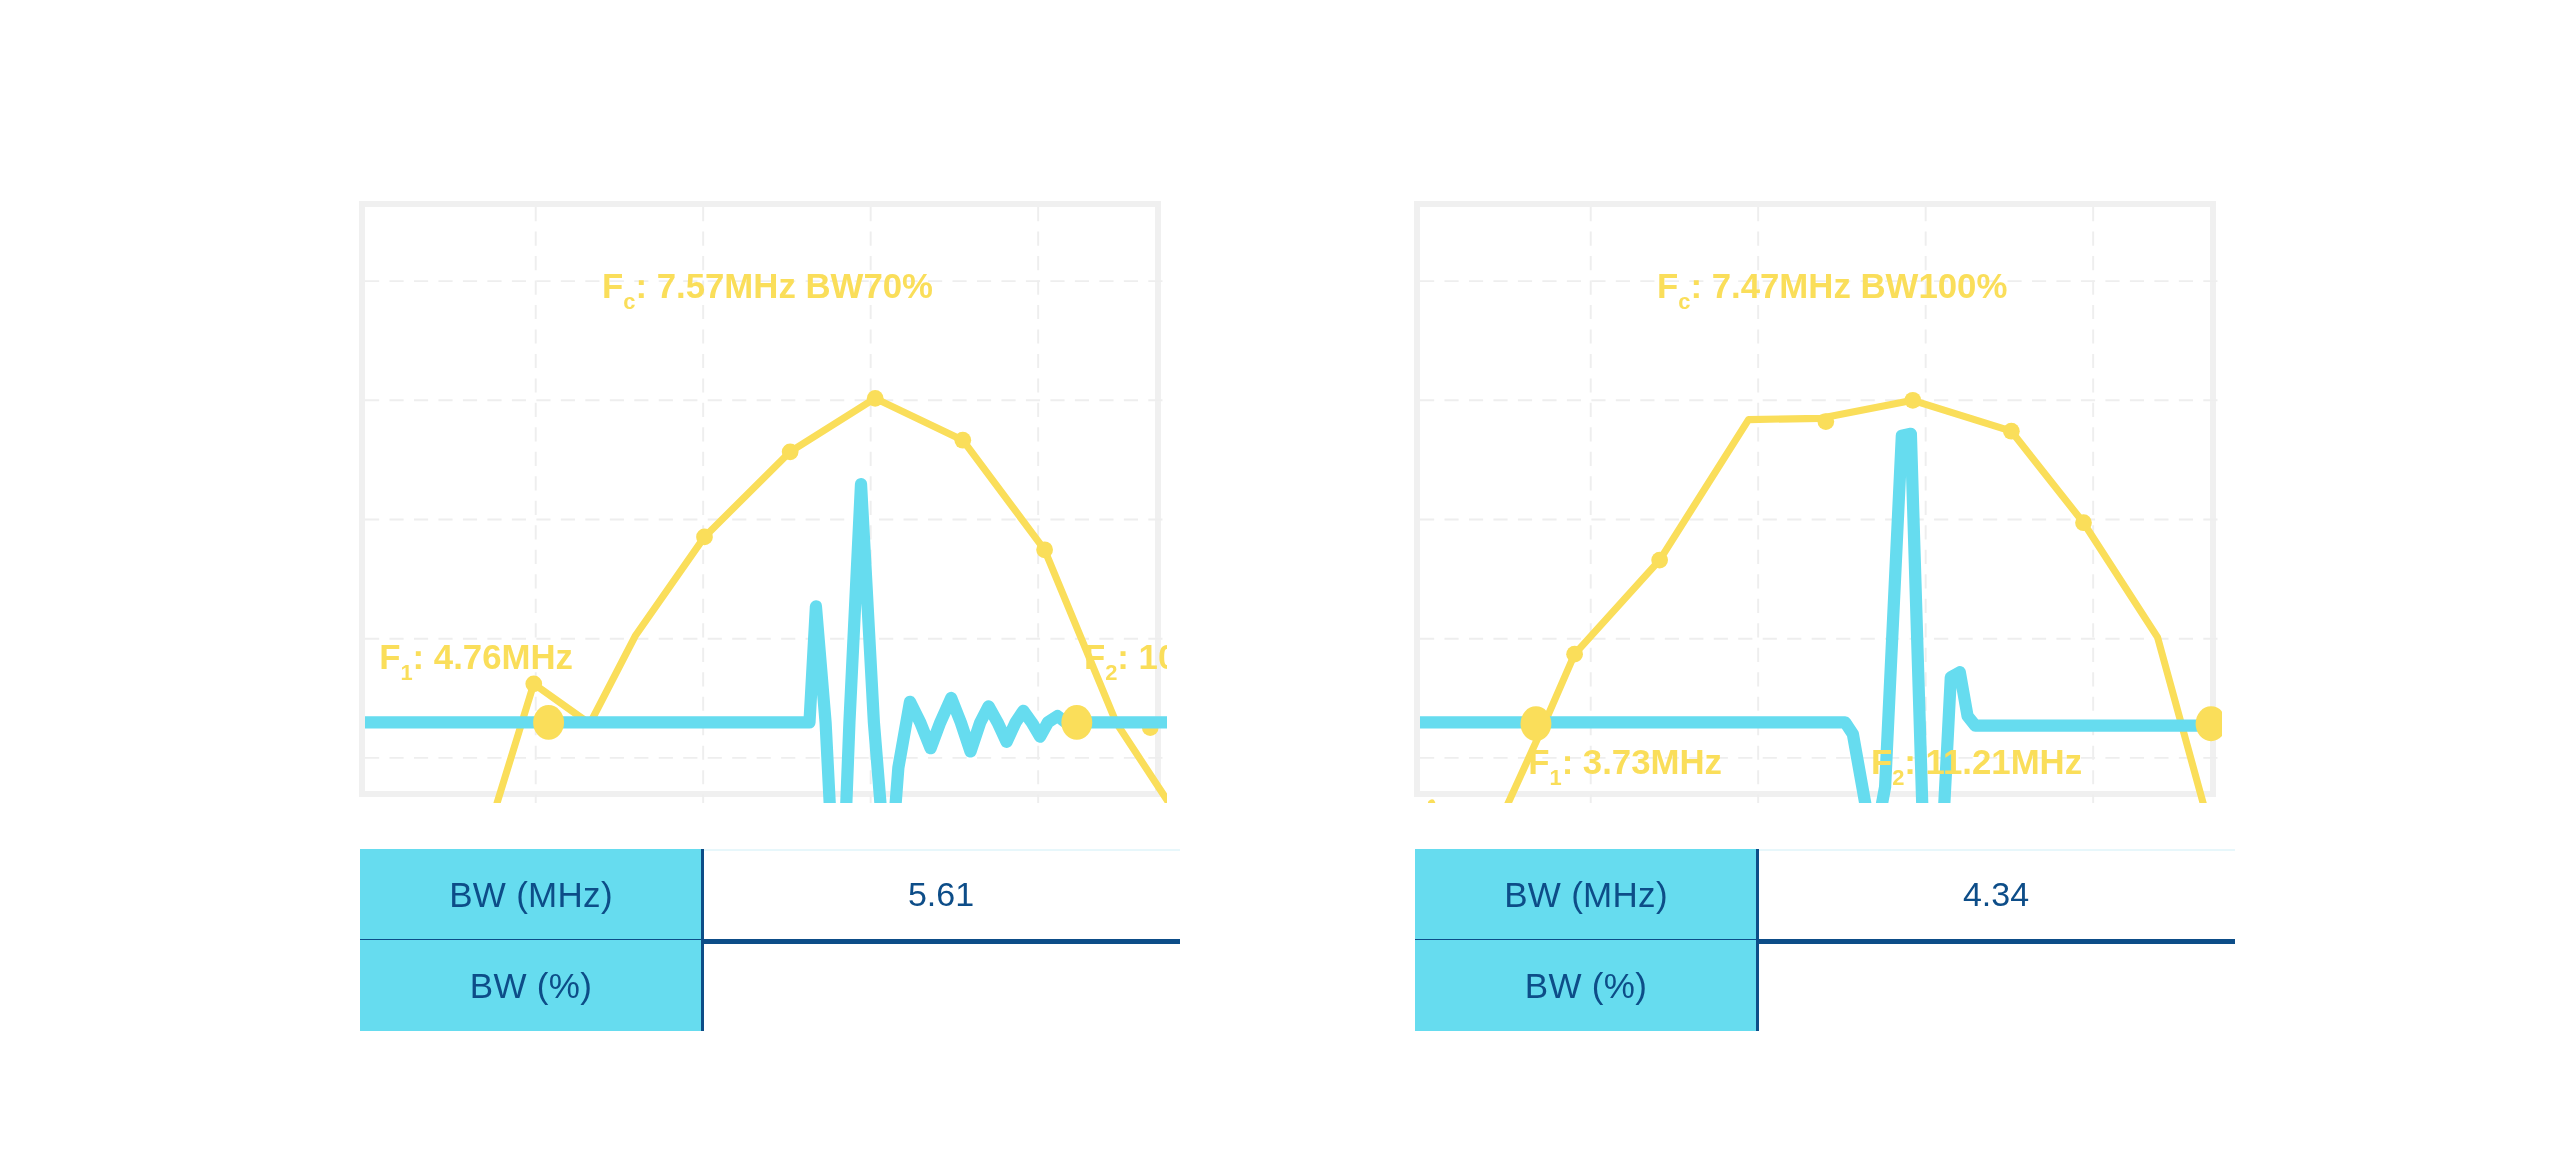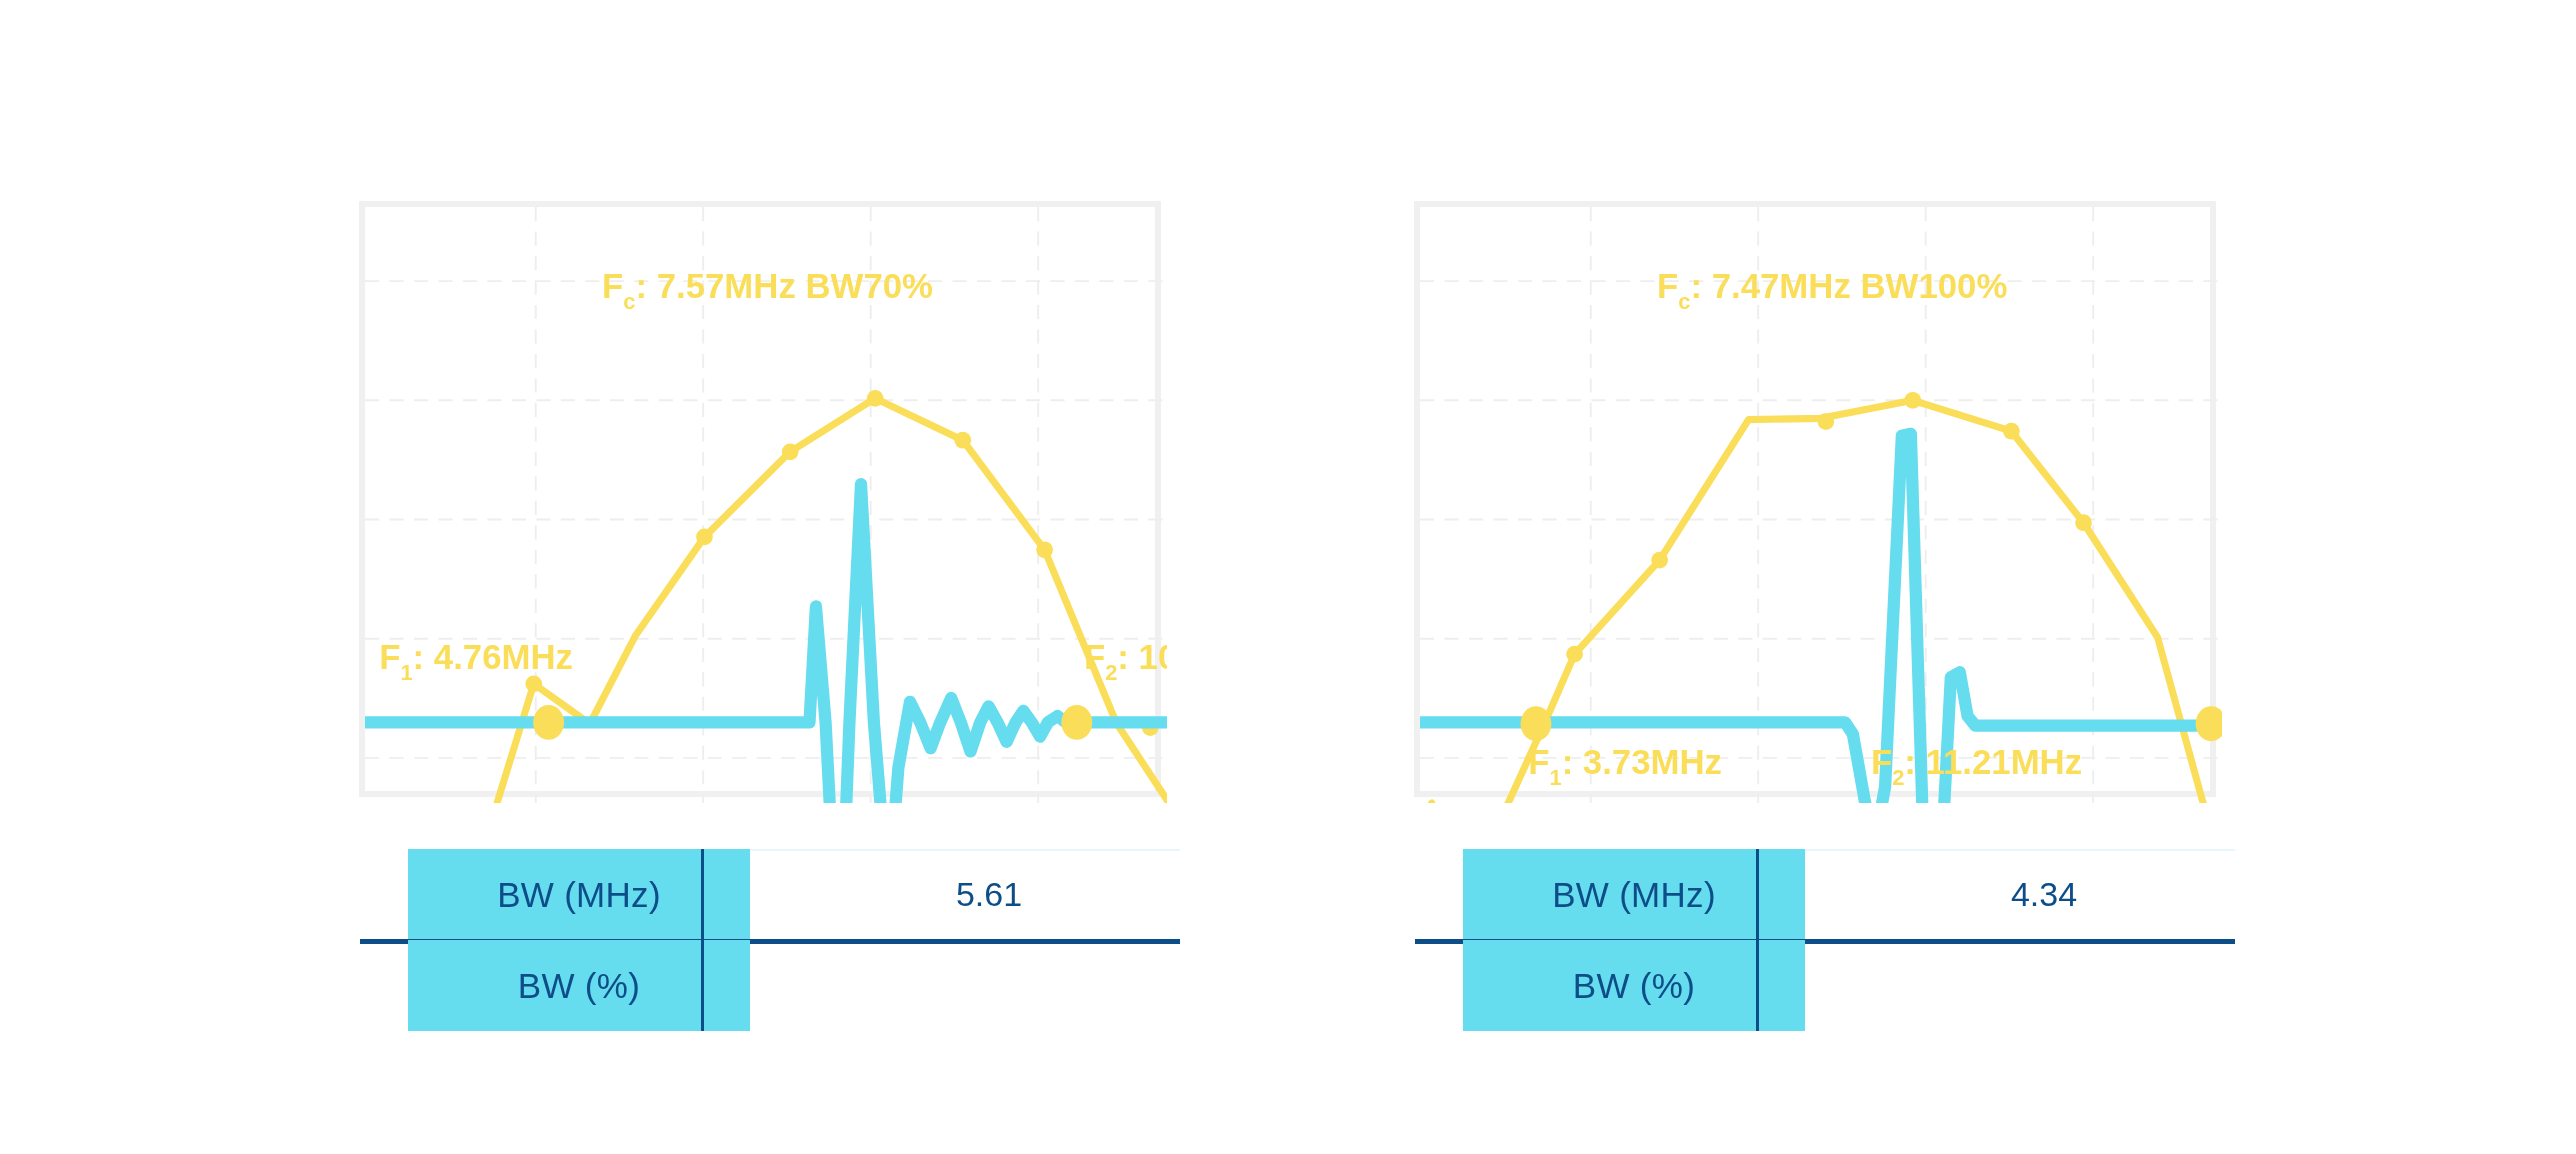--- a/index.html
+++ b/index.html
@@ -28,21 +28,21 @@
     box-sizing:border-box;
   }
   .plot-svg{ position:absolute; left:0; top:0; width:802px; height:596px; display:block; }
 
   
   .bw-table{
     position:absolute;
     left:360px; top:849px;
     width:820px; height:182px;
   }
-  .bw-row{ position:absolute; left:0; width:820px; height:91px; display:flex;margin-left:48px; }
+  .bw-row{ position:absolute; left:0; width:820px; height:91px; display:flex; }
   .bw-row.r1{ top:0px; }
   .bw-row.r2{ top:91px; }
   .bw-label{
     width:342px; height:91px;
     background:#66dcef;
     box-sizing:border-box;
     display:flex; align-items:center; justify-content:center;
     color:#0d4d88;
     font-size:35px;
     letter-spacing:0.3px;

